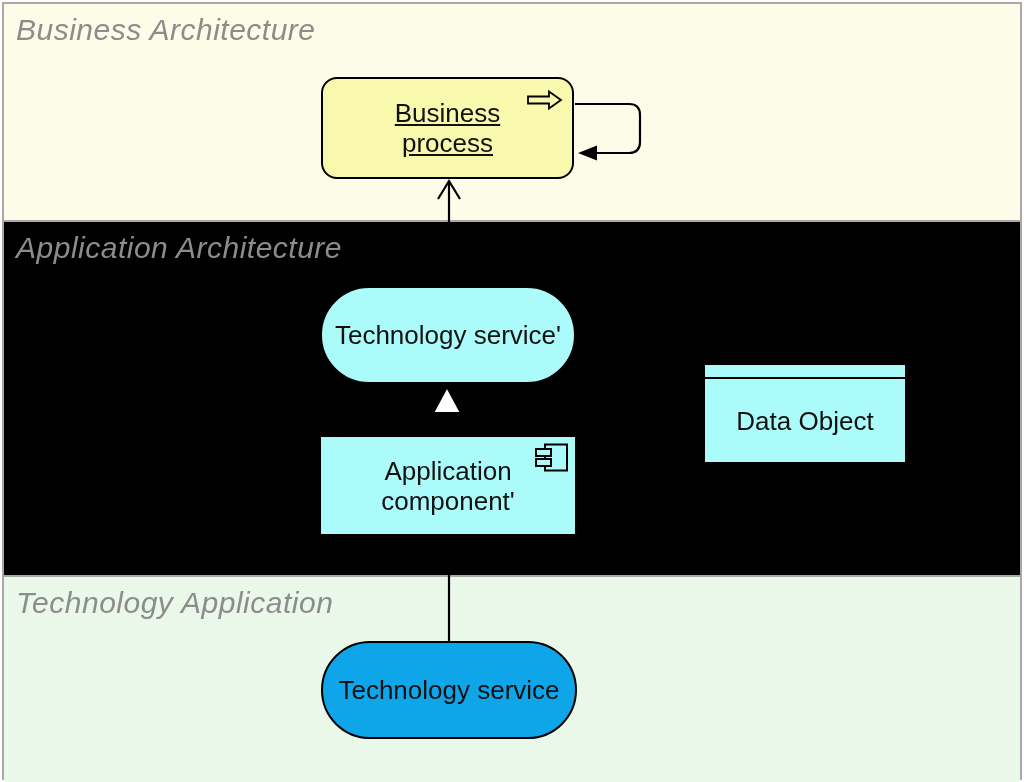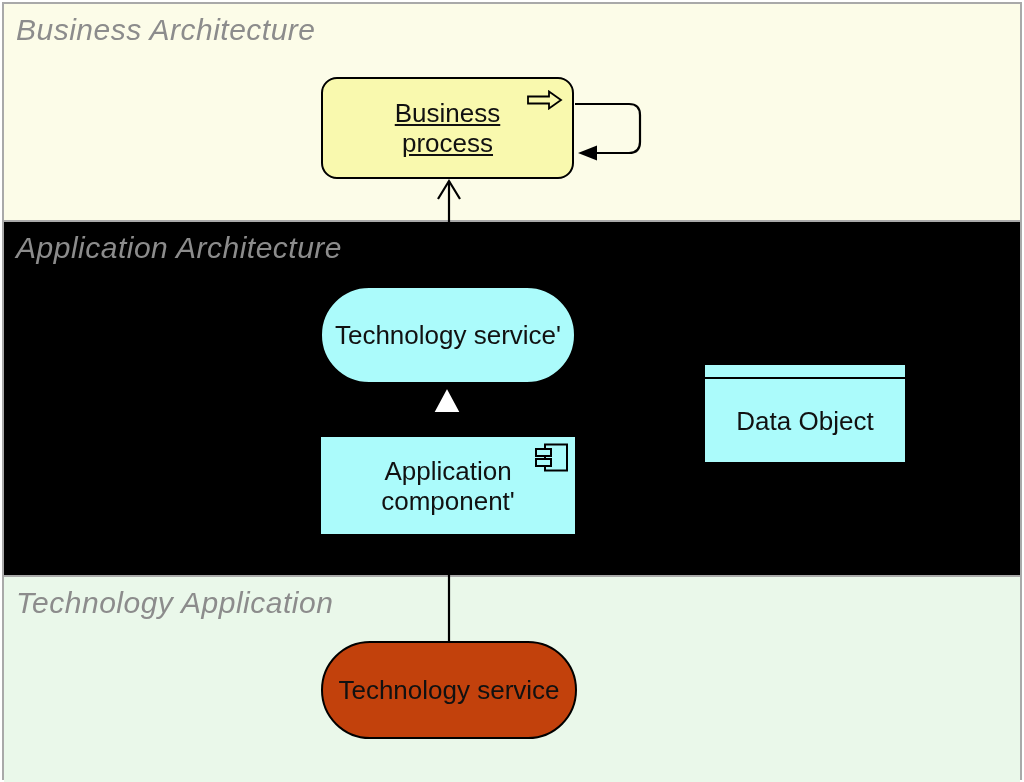--- a/index.html
+++ b/index.html
@@ -50,21 +50,21 @@
   .node-application-component .node-label { max-width: 225px; }
   .node-data-object {
     left: 703px; top: 335px; width: 204px; height: 101px;
     background: #abfbfb;
     flex-direction: column; align-items: stretch; justify-content: flex-start; margin-top: 28px;
   }
   .data-object-header { height: 14px; border-bottom: 2px solid #000; }
   .data-object-body { flex: 1; display: flex; align-items: center; justify-content: center; }
   .node-technology-service {
     left: 321px; top: 641px; width: 256px; height: 98px;
-    background: #c2410c; border-radius: 49px;
+    background: #0ea5e9; border-radius: 49px;
   }
   .corner-icon { position: absolute; }
   .process-icon { right: 9px; top: 7px; }
   .component-icon { right: 6px; top: 6px; }
   .edges { position: absolute; left: 0; top: 0; pointer-events: none; }
 </style>
 </head>
 <body>
 
 <div class="canvas">

